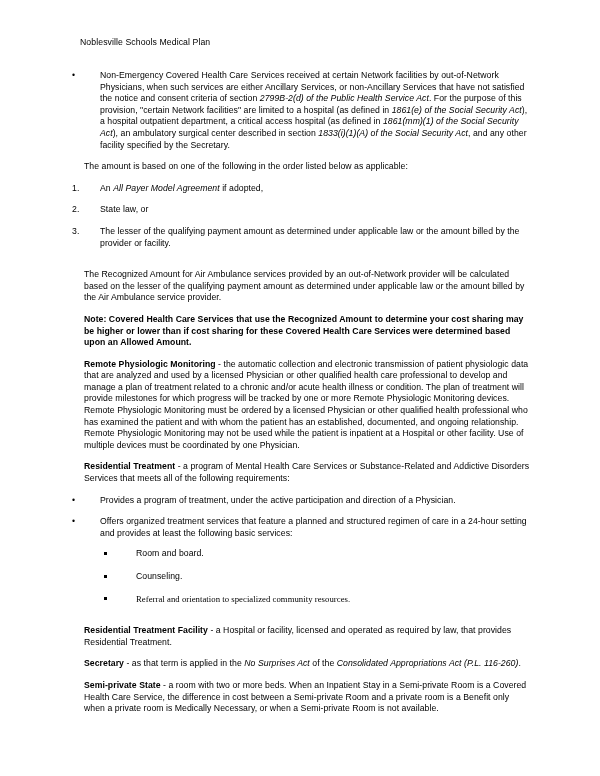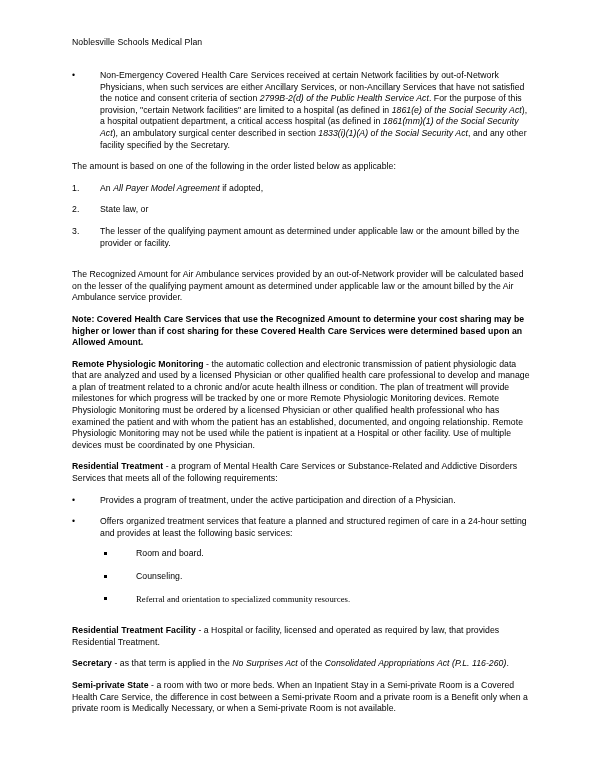--- a/index.html
+++ b/index.html
@@ -18,29 +18,29 @@
     position: relative;
     width: 600px;
     height: 776px;
     box-sizing: border-box;
     padding: 36px 68px 0 72px;
   }
   .running-head {
     font-size: 8.7px;
     line-height: 12px;
     letter-spacing: 0.01em;
-    margin: 0 0 22px 0;
+    margin: 0 0 22px 8px;
   }
   .body-col {
     width: 460px;
   }
   p.para {
     font-size: 8.7px;
     line-height: 11.6px;
-    margin: 0 0 10px 0;
+    margin: 0 0 10px 12px;
     text-align: left;
     letter-spacing: 0.005em;
   }
   .term {
     font-weight: bold;
   }
   .note {
     font-weight: bold;
   }
   em, .ital {

